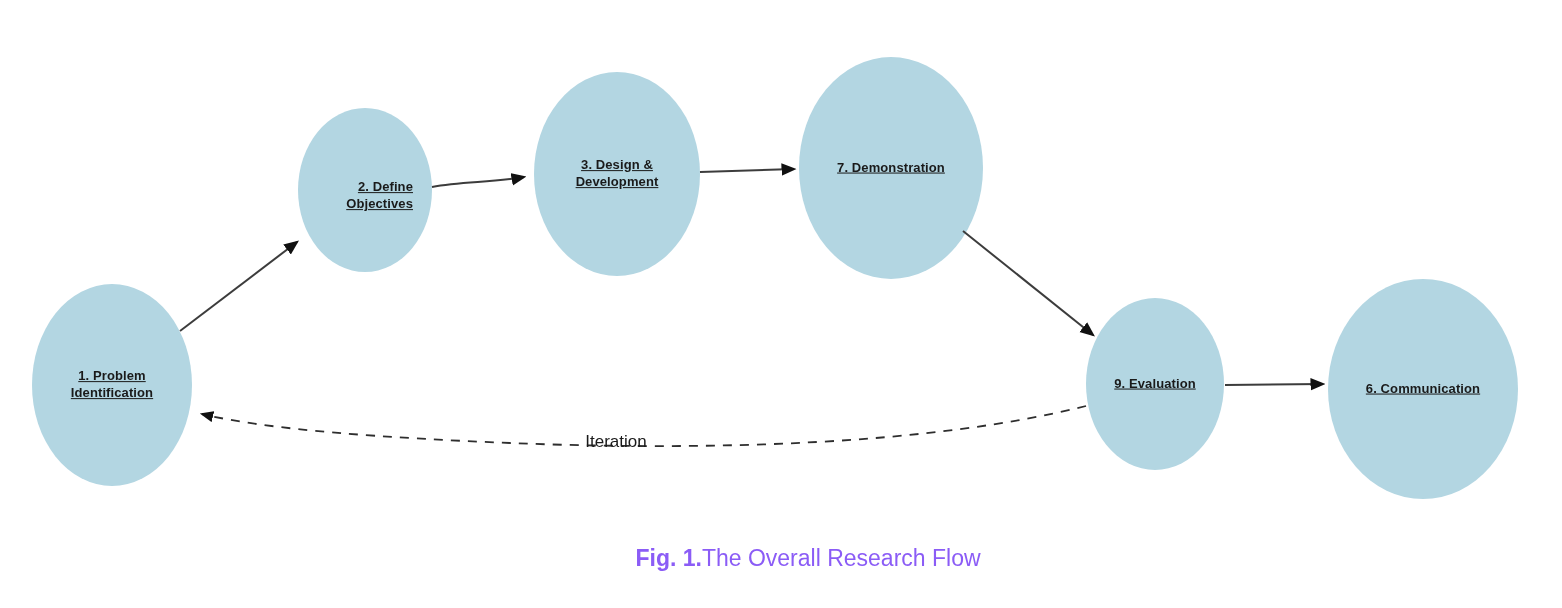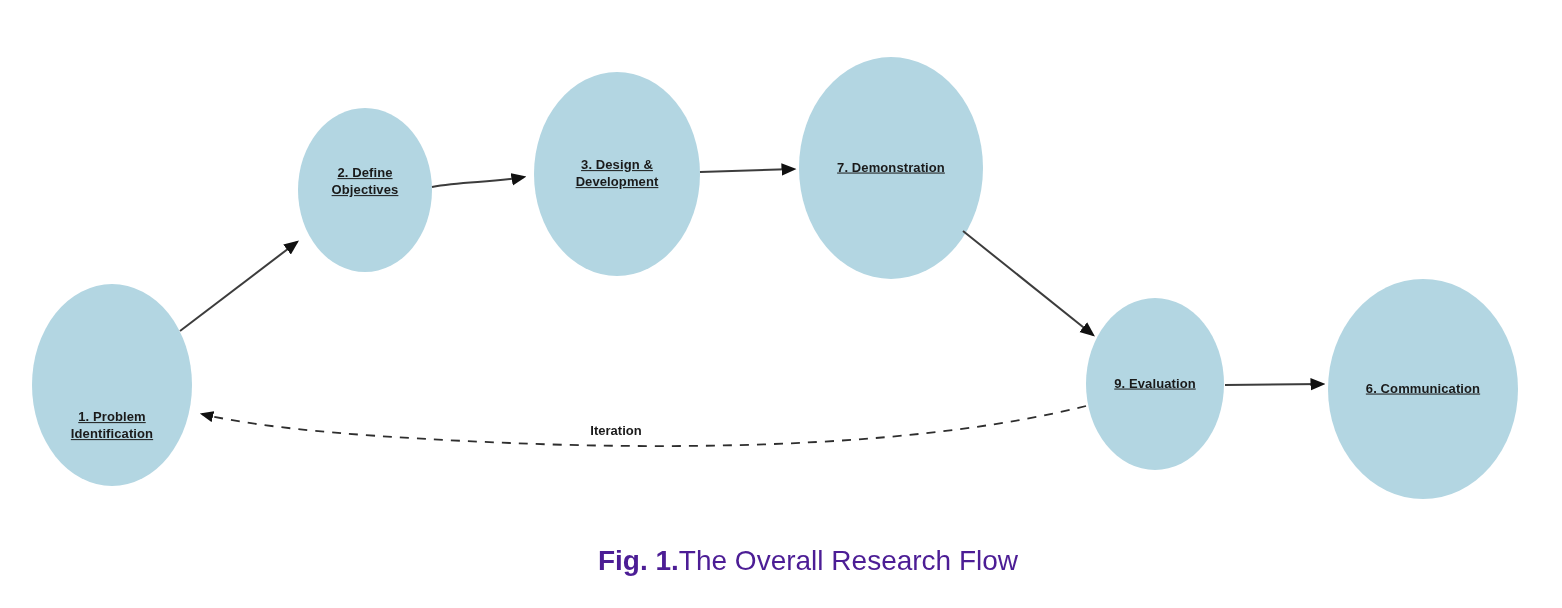--- a/index.html
+++ b/index.html
@@ -33,32 +33,33 @@
     font-size: 13px;
     font-weight: 700;
     line-height: 1.3;
     color: #1a1a1a;
     letter-spacing: 0.1px;
     text-decoration: underline;
   }
   .iteration-label {
     position: absolute;
     transform: translate(-50%, -50%);
-    font-size: 13px;
-    font-weight: 700;
+    font-size: 17px;
+    font-weight: 400;
     color: #1a1a1a;
+    margin-top: 12px;
   }
   .caption {
     position: absolute;
     top: 545px;
     left: calc(50% + 27px);
     transform: translateX(-50%);
     white-space: nowrap;
-    font-size: 28px;
-    color: #4c1d95;
+    font-size: 23px;
+    color: #8b5cf6;
   }
   .caption .bold { font-weight: 700; }
 </style>
 </head>
 <body>
 
 <div class="stage">
 
   <svg class="diagram-svg" viewBox="0 0 1562 608">
     <defs>
@@ -76,22 +77,22 @@
 
     <path class="edge" d="M 180 331 L 297 242" marker-end="url(#arrowhead)"></path>
     <path class="edge" d="M 432 187 C 462 181, 492 183, 524 177" marker-end="url(#arrowhead)"></path>
     <path class="edge" d="M 700 172 L 794 169" marker-end="url(#arrowhead)"></path>
     <path class="edge" d="M 963 231 L 1093 335" marker-end="url(#arrowhead)"></path>
     <path class="edge" d="M 1225 385 L 1323 384" marker-end="url(#arrowhead)"></path>
 
     <path class="edge dashed" d="M 1086 406 C 930 445, 710 451, 510 443 C 388 438, 268 430, 202 414" marker-end="url(#arrowhead)"></path>
   </svg>
 
-  <div class="node-label" style="left:112px;  top:385px; width:104px;margin-top:41px;">1. Problem Identification</div>
-  <div class="node-label" style="left:365px;  top:182px; width:96px;">2. Define Objectives</div>
+  <div class="node-label" style="left:112px;  top:385px; width:104px;">1. Problem Identification</div>
+  <div class="node-label" style="left:365px;  top:196px; width:96px;text-align:right;">2. Define Objectives</div>
   <div class="node-label" style="left:617px;  top:174px; width:110px;">3. Design &amp; Development</div>
   <div class="node-label" style="left:891px;  top:168px; width:150px;">7. Demonstration</div>
   <div class="node-label" style="left:1155px; top:384px; width:130px;">9. Evaluation</div>
   <div class="node-label" style="left:1423px; top:389px; width:160px;">6. Communication</div>
 
   <div class="iteration-label" style="left:616px; top:430px;">Iteration</div>
 
   <div class="caption"><span class="bold">Fig. 1.</span><span>The Overall Research Flow</span></div>
 
 </div>

